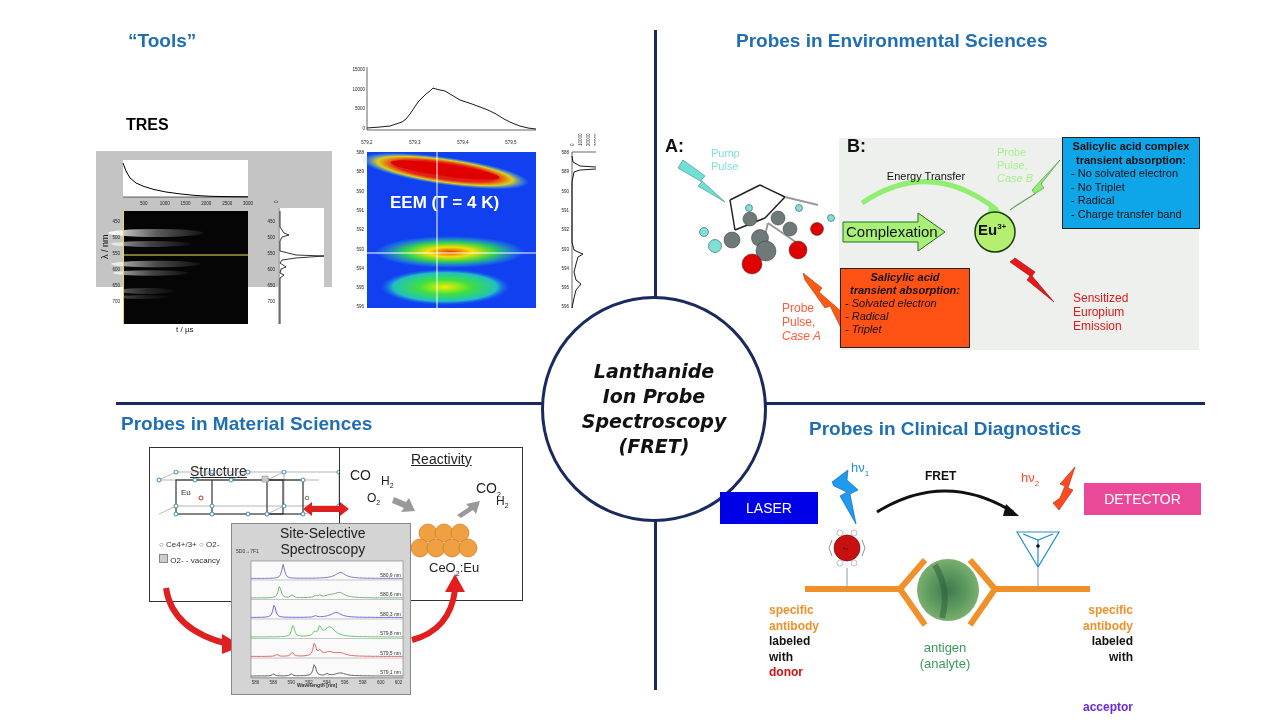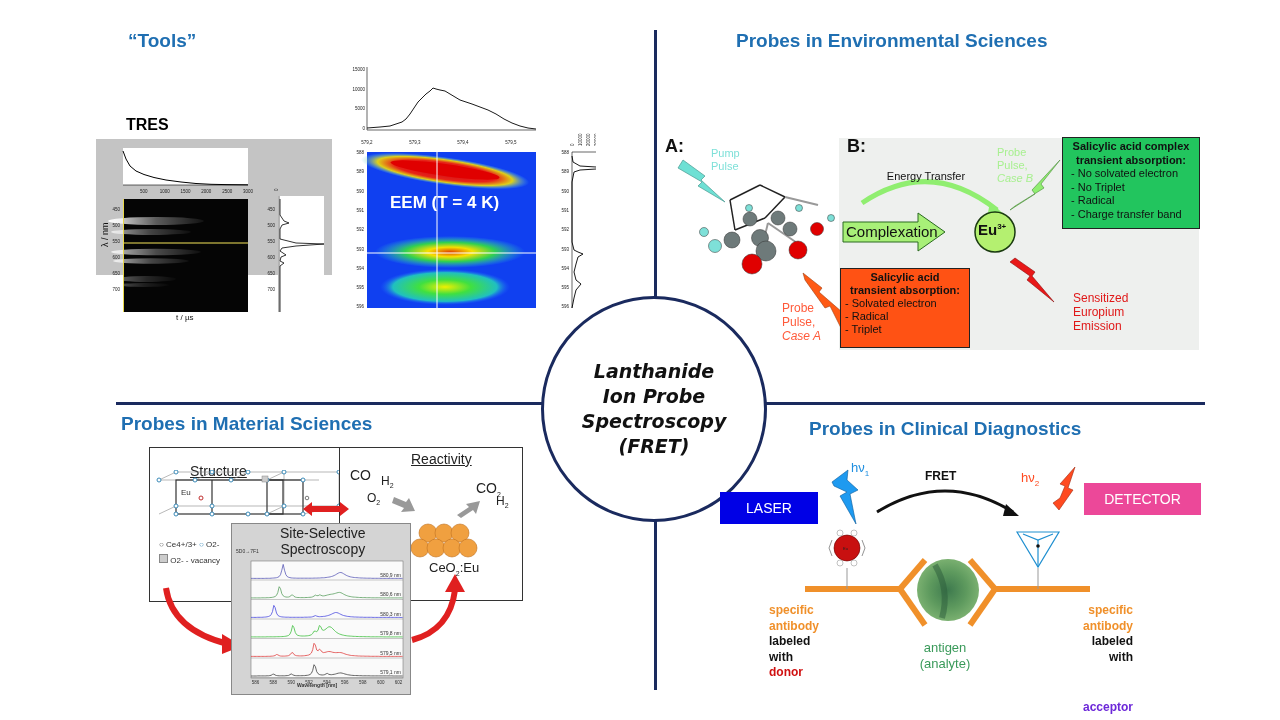--- a/index.html
+++ b/index.html
@@ -31,21 +31,21 @@
   <div class="center-text">
     <div>Lanthanide</div>
     <div>Ion Probe</div>
     <div>Spectroscopy</div>
     <div>(FRET)</div>
   </div>
 </div>
 
 <div class="lbl" style="left:126px; top:116px; font-size:16px; font-weight:bold; color:#000;">TRES</div>
 
-<div class="abs" style="left:96px; top:139px; width:236px; height:136px; background:#c4c4c4;">
+<div class="abs" style="left:96px; top:151px; width:236px; height:136px; background:#c4c4c4;">
   <svg width="236" height="180" viewBox="0 0 236 180">
 
     <rect x="27" y="9" width="125" height="37" fill="#fff"></rect>
     <path d="M27,12 L30,20 L34,27 L40,32 L48,35.5 L58,38.5 L70,41 L85,43 L100,44.5 L115,45.3 L130,45.6 L152,45.8" fill="none" stroke="#000" stroke-width="1"></path>
     <line x1="27" y1="46" x2="152" y2="46" stroke="#000" stroke-width="0.6"></line>
     <g id="tres-xticks" font-size="4.5" fill="#222">
         <text x="47.83333333333333" y="54" text-anchor="middle">500</text>
         <text x="68.66666666666666" y="54" text-anchor="middle">1000</text>
         <text x="89.5" y="54" text-anchor="middle">1500</text>
         <text x="110.33333333333333" y="54" text-anchor="middle">2000</text>
@@ -245,29 +245,29 @@
   <div>Pulse,</div>
   <div style="font-style:italic;">Case B</div>
 </div>
 
 <div class="abs" style="left:782px; top:301px; font-size:12px; color:#ff5a3a; line-height:14px;">
   <div>Probe</div>
   <div>Pulse,</div>
   <div style="font-style:italic;">Case A</div>
 </div>
 
-<div class="abs" style="left:840px; top:268px; width:130px; height:80px; background:#ff5214; border:1px solid #222; box-sizing:border-box; padding:2px 4px; font-size:11px; color:#111; line-height:13px;">
+<div class="abs" style="left:840px; top:268px; width:130px; height:80px; background:#ff5214; border:1px solid #222; box-sizing:border-box; padding:2px 4px; font-size:11px; color:#111; line-height:13px;font-style:italic;">
   <div style="font-weight:bold; text-align:center;">Salicylic acid</div>
   <div style="font-weight:bold; text-align:center;">transient absorption:</div>
   <div>- Solvated electron</div>
   <div>- Radical</div>
   <div>- Triplet</div>
 </div>
 
-<div class="abs" style="left:1062px; top:137px; width:138px; height:92px; background:#22c55e; border:1px solid #222; box-sizing:border-box; padding:2px 4px; font-size:11px; color:#111; line-height:13.5px;">
+<div class="abs" style="left:1062px; top:137px; width:138px; height:92px; background:#0ea5e9; border:1px solid #222; box-sizing:border-box; padding:2px 4px; font-size:11px; color:#111; line-height:13.5px;">
   <div style="font-weight:bold; text-align:center;">Salicylic acid complex</div>
   <div style="font-weight:bold; text-align:center;">transient absorption:</div>
   <div style="padding-left:4px;">- No solvated electron</div>
   <div style="padding-left:4px;">- No Triplet</div>
   <div style="padding-left:4px;">- Radical</div>
   <div style="padding-left:4px;">- Charge transfer band</div>
 </div>
 
 <div class="abs" style="left:1073px; top:291px; font-size:12px; color:#e01818; line-height:14px;">
   <div>Sensitized</div>

